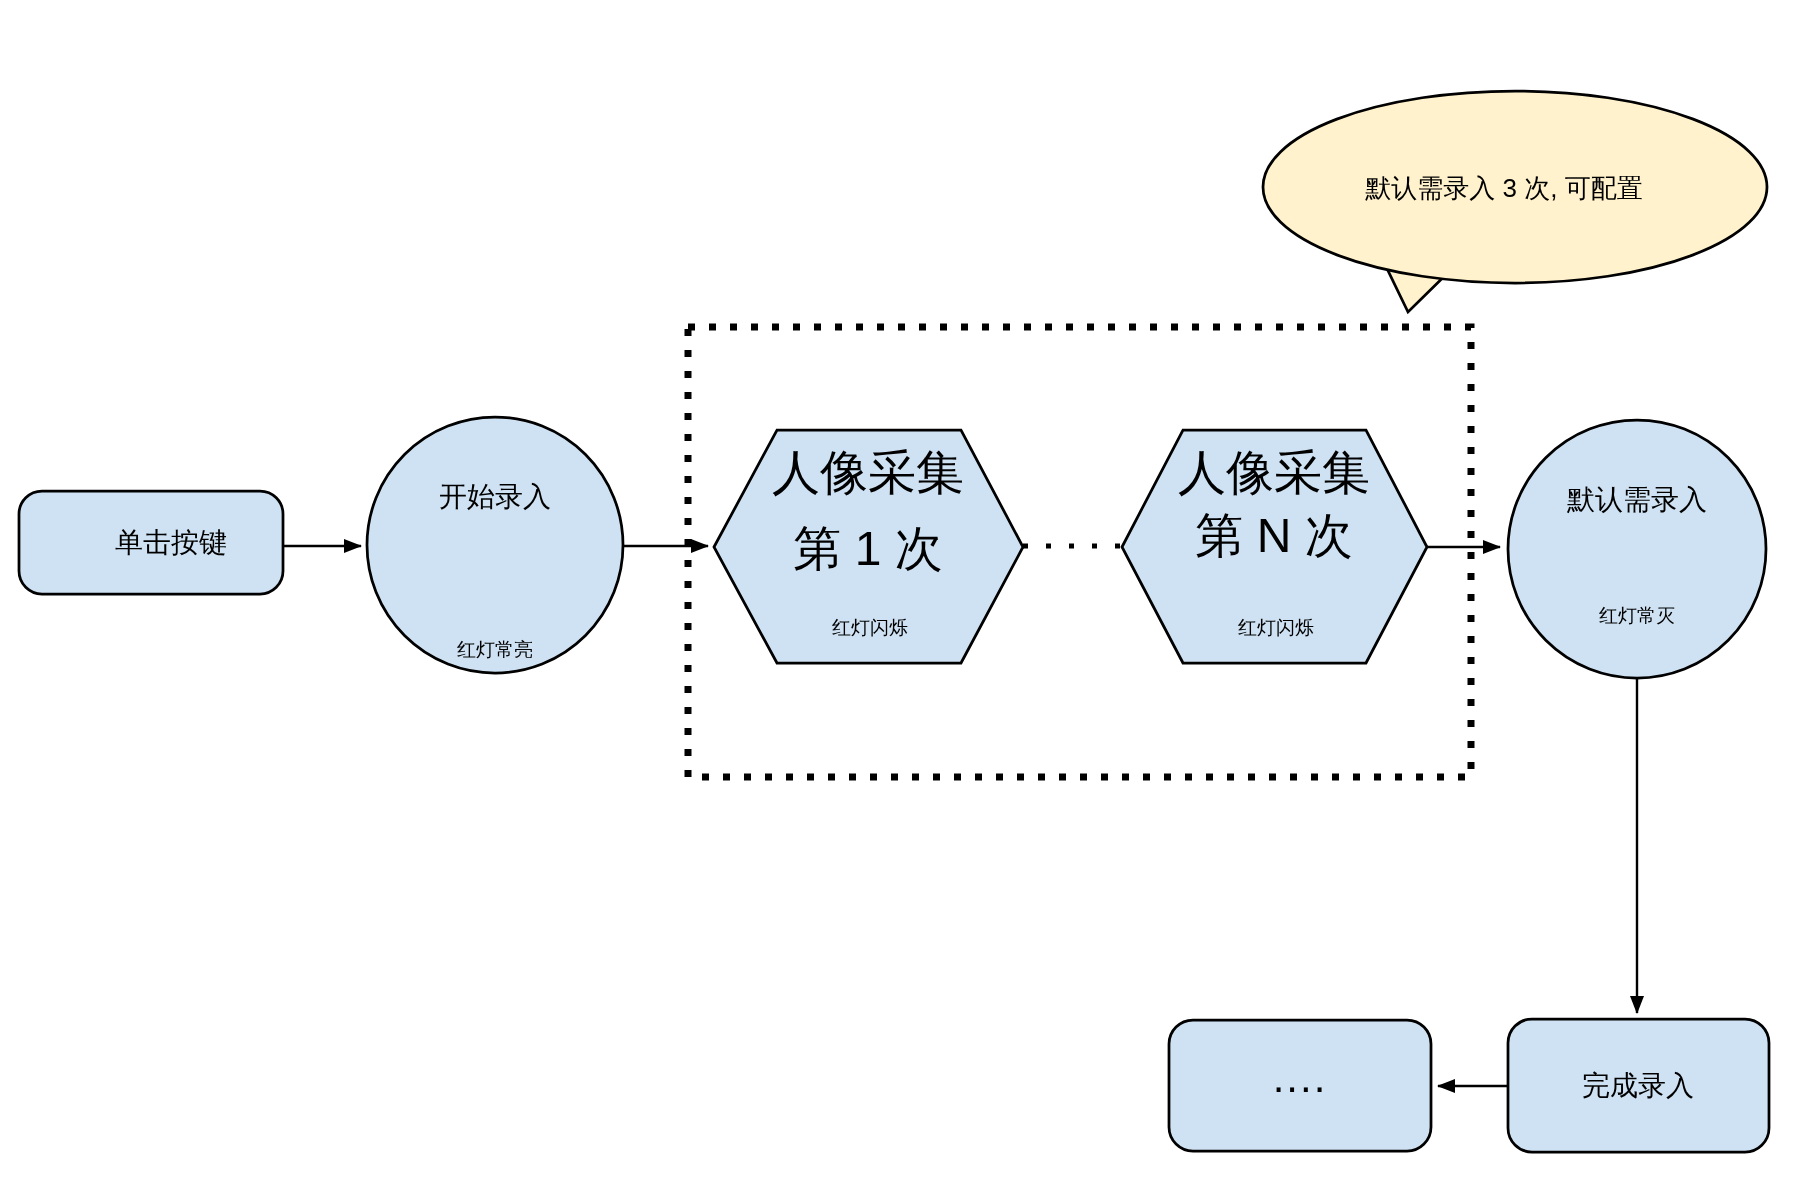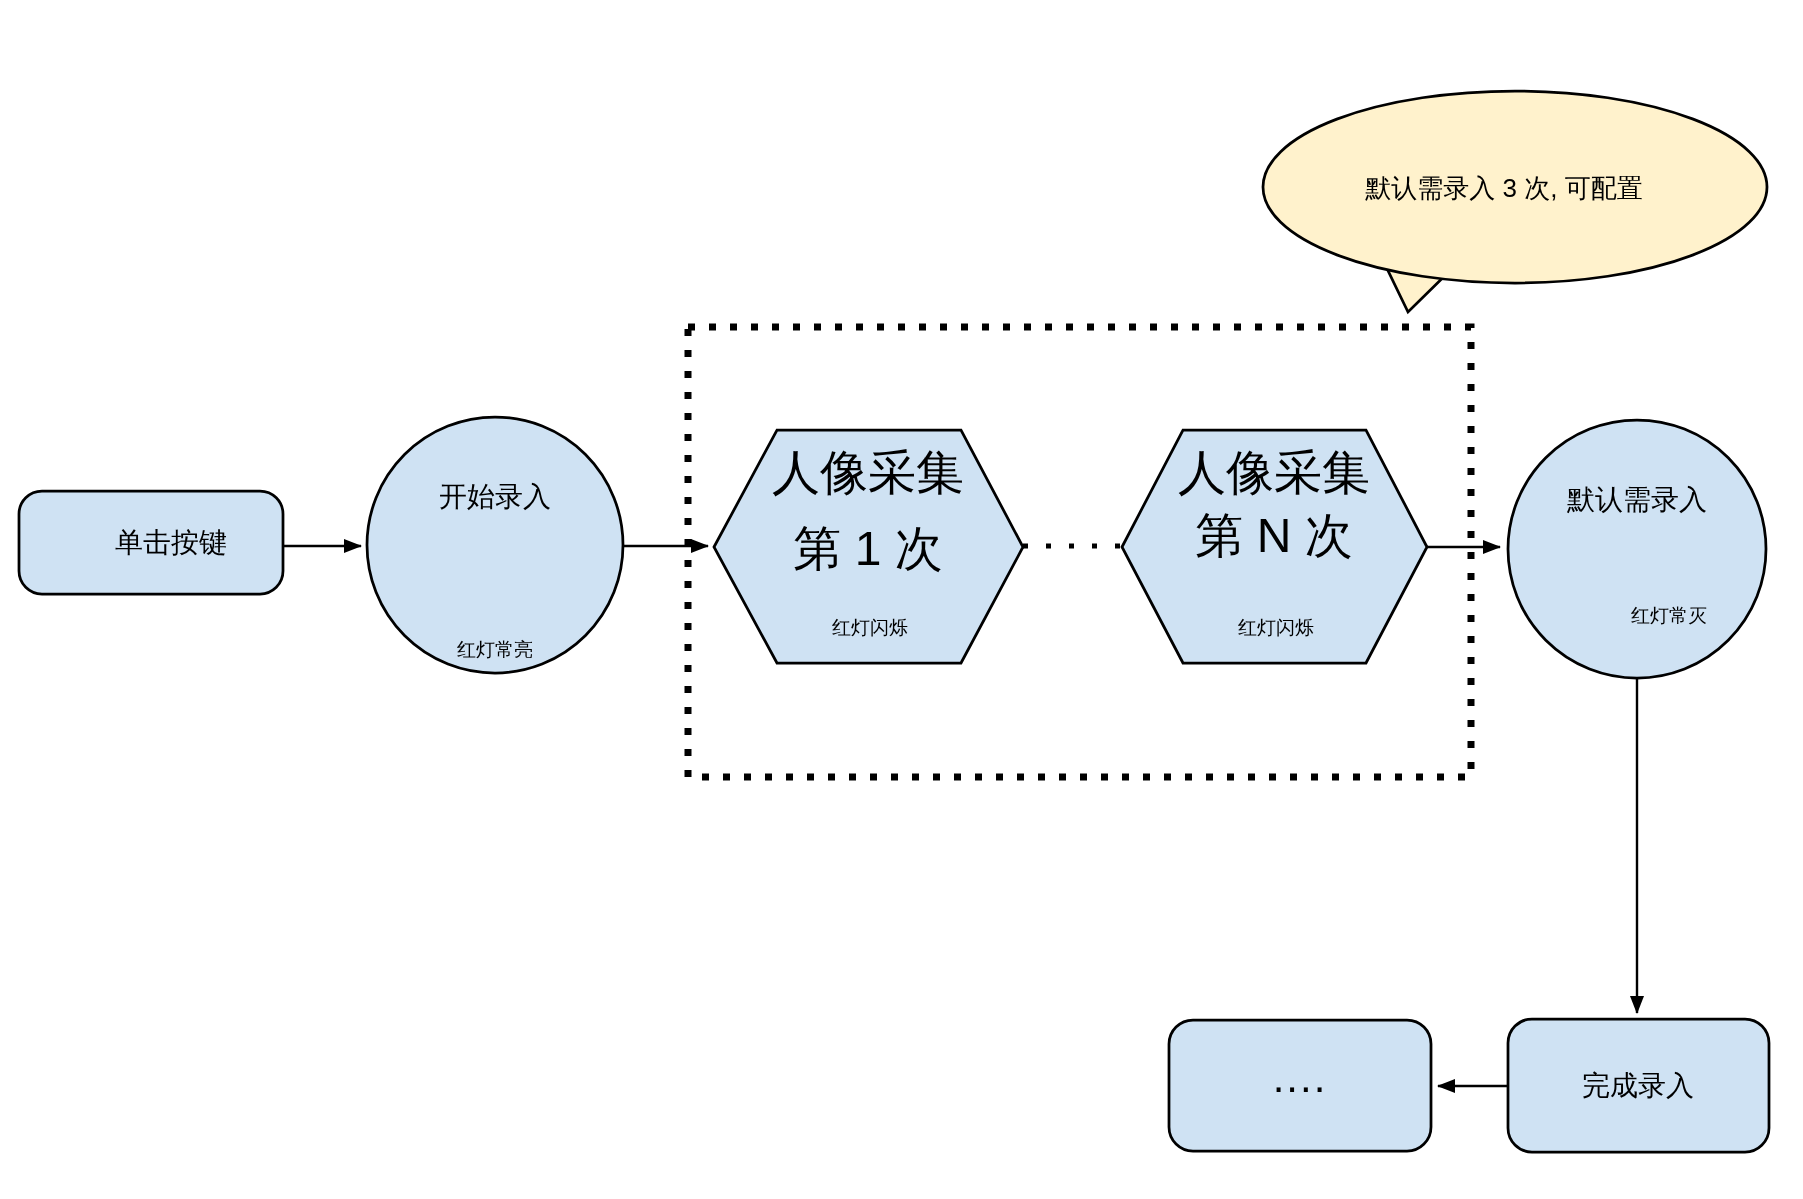--- a/index.html
+++ b/index.html
@@ -111,21 +111,21 @@
 
   <div class="lbl lbl-hex" style="left:868px; top:473px;">人像采集</div>
   <div class="lbl lbl-hex" style="left:868px; top:549px;">第 1 次</div>
   <div class="lbl lbl-small" style="left:870px; top:628px;">红灯闪烁</div>
 
   <div class="lbl lbl-hex" style="left:1274px; top:473px;">人像采集</div>
   <div class="lbl lbl-hex" style="left:1274px; top:536px;">第 N 次</div>
   <div class="lbl lbl-small" style="left:1276px; top:628px;">红灯闪烁</div>
 
   <div class="lbl lbl-main" style="left:1637px; top:500px;">默认需录入</div>
-  <div class="lbl lbl-small" style="left:1637px; top:616px;margin-left:32px;">红灯常灭</div>
+  <div class="lbl lbl-small" style="left:1637px; top:616px;">红灯常灭</div>
 
   <div class="lbl lbl-callout" style="left:1504px; top:188px;">默认需录入 3 次, 可配置</div>
 
   <div class="lbl lbl-main" style="left:1638px; top:1086px;">完成录入</div>
 
   <div class="lbl lbl-dots" style="left:1300px; top:1078px;">....</div>
 
 </div>
 
 </body></html>

